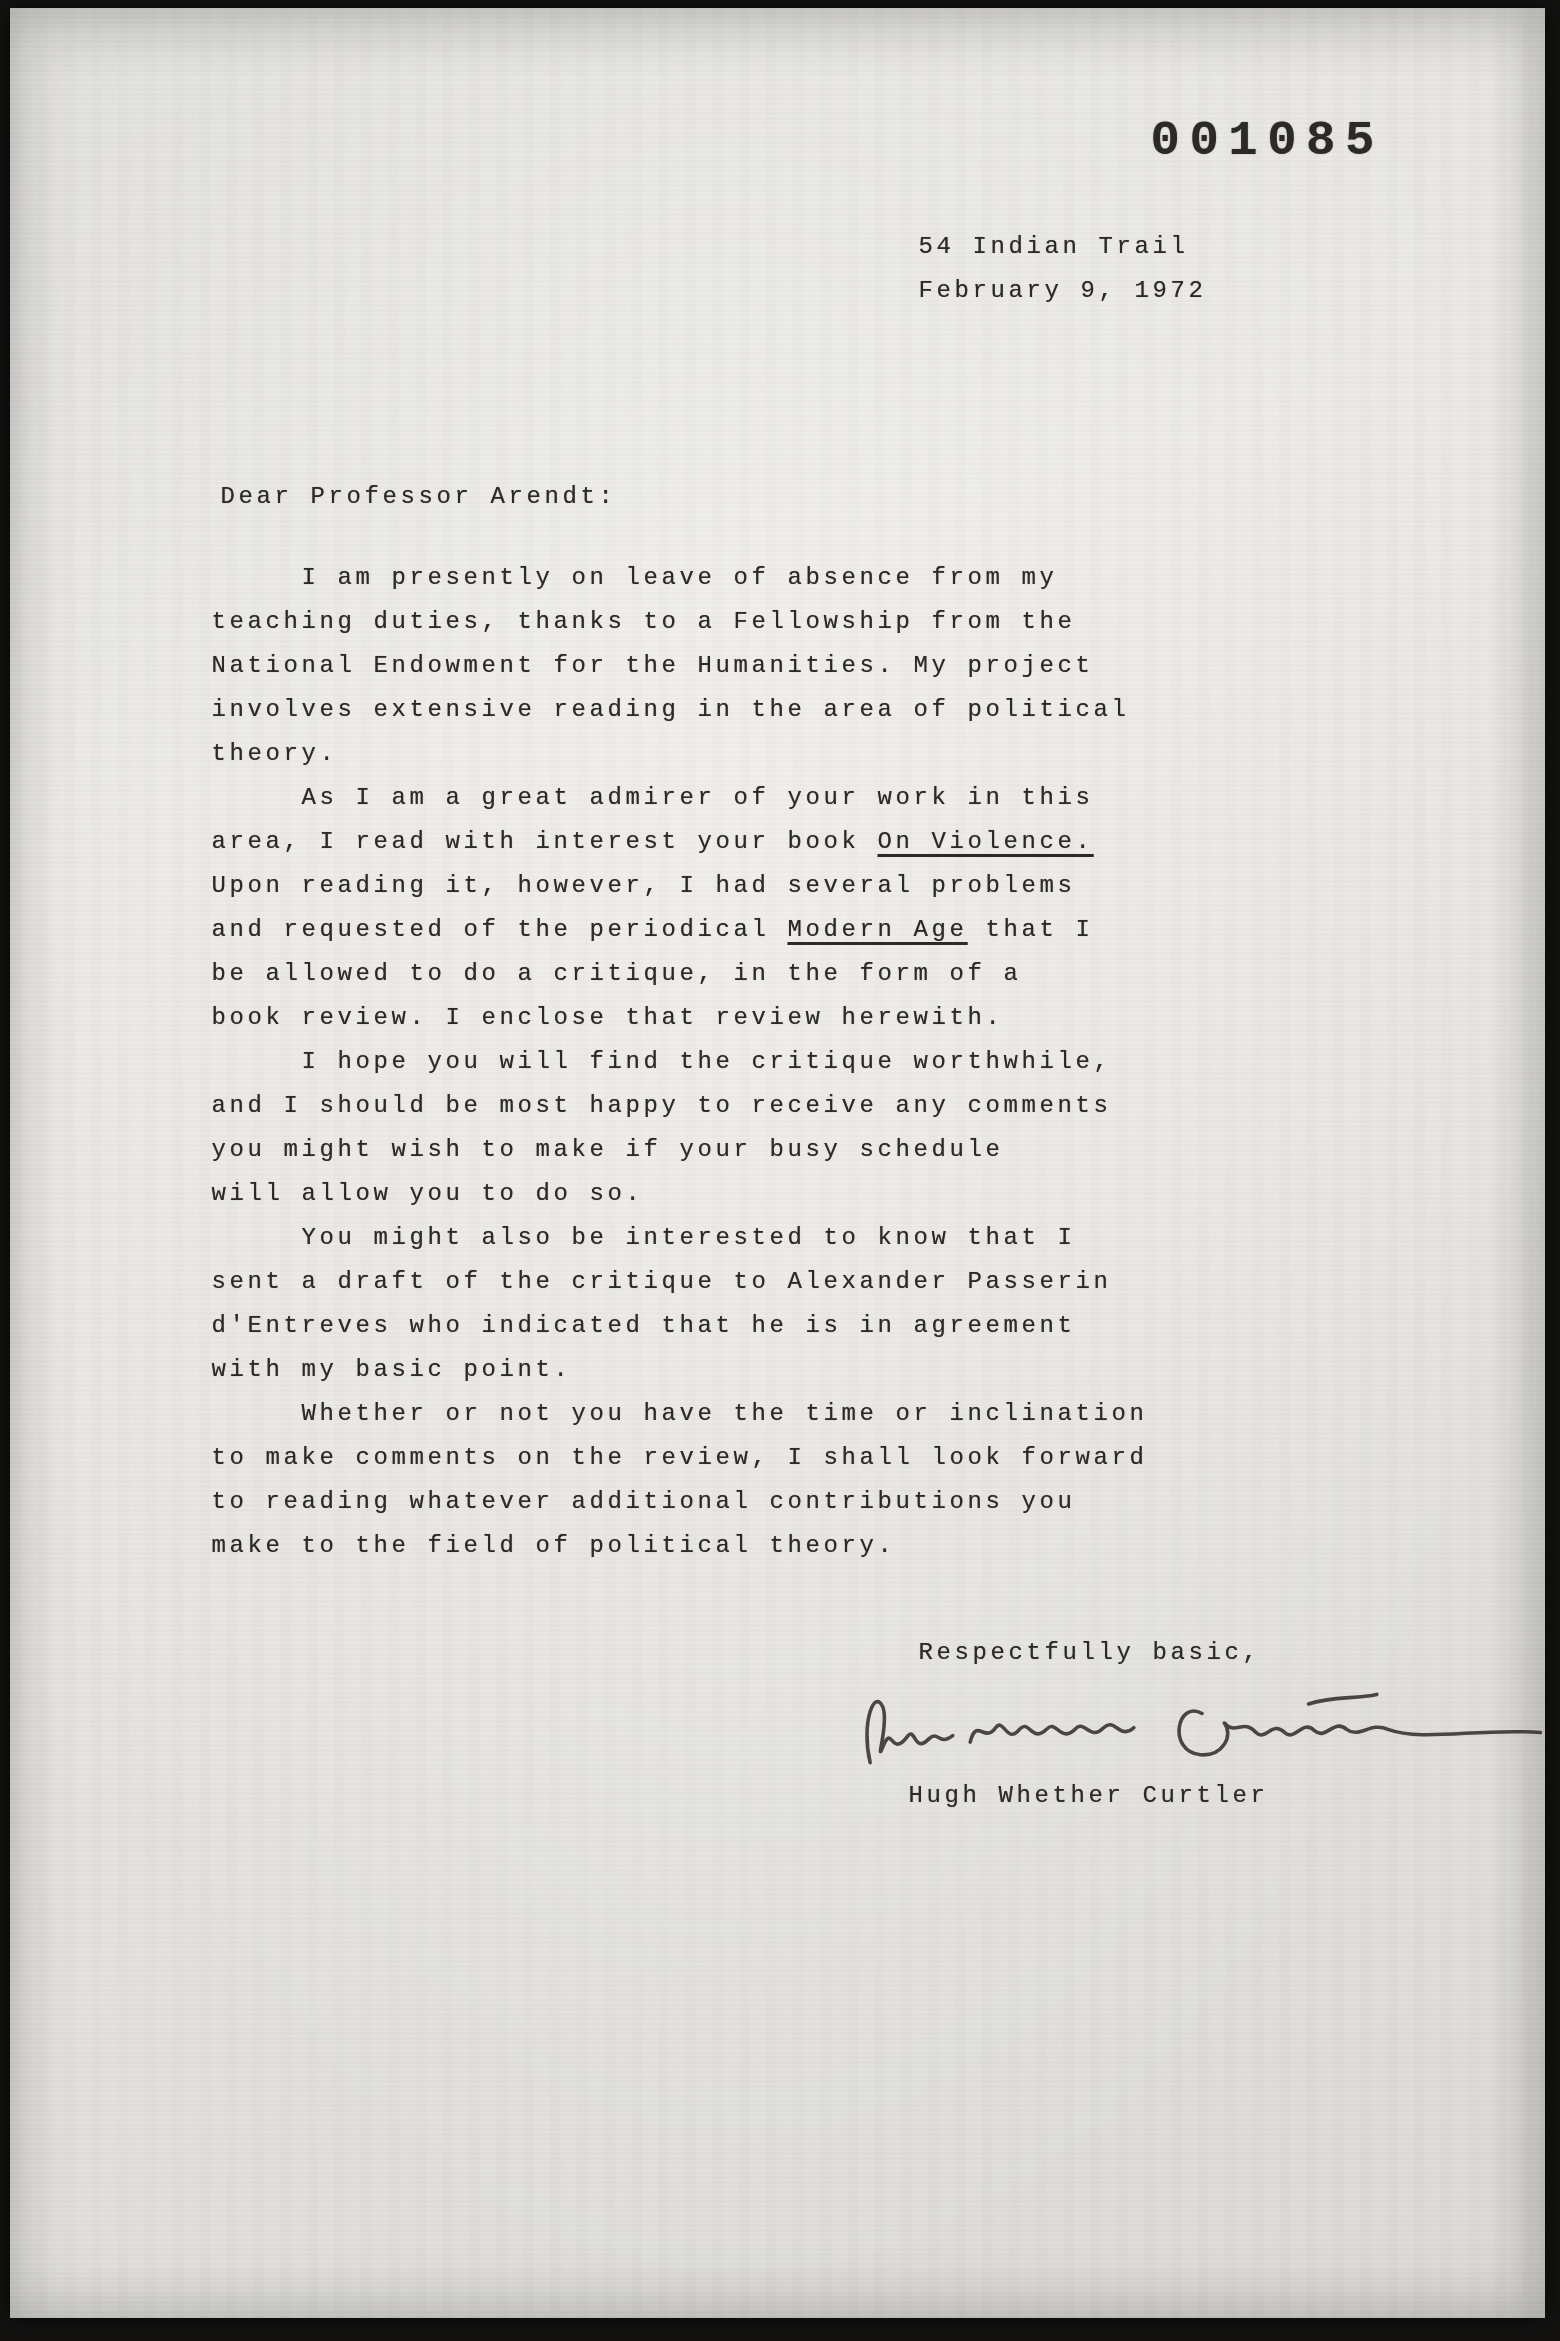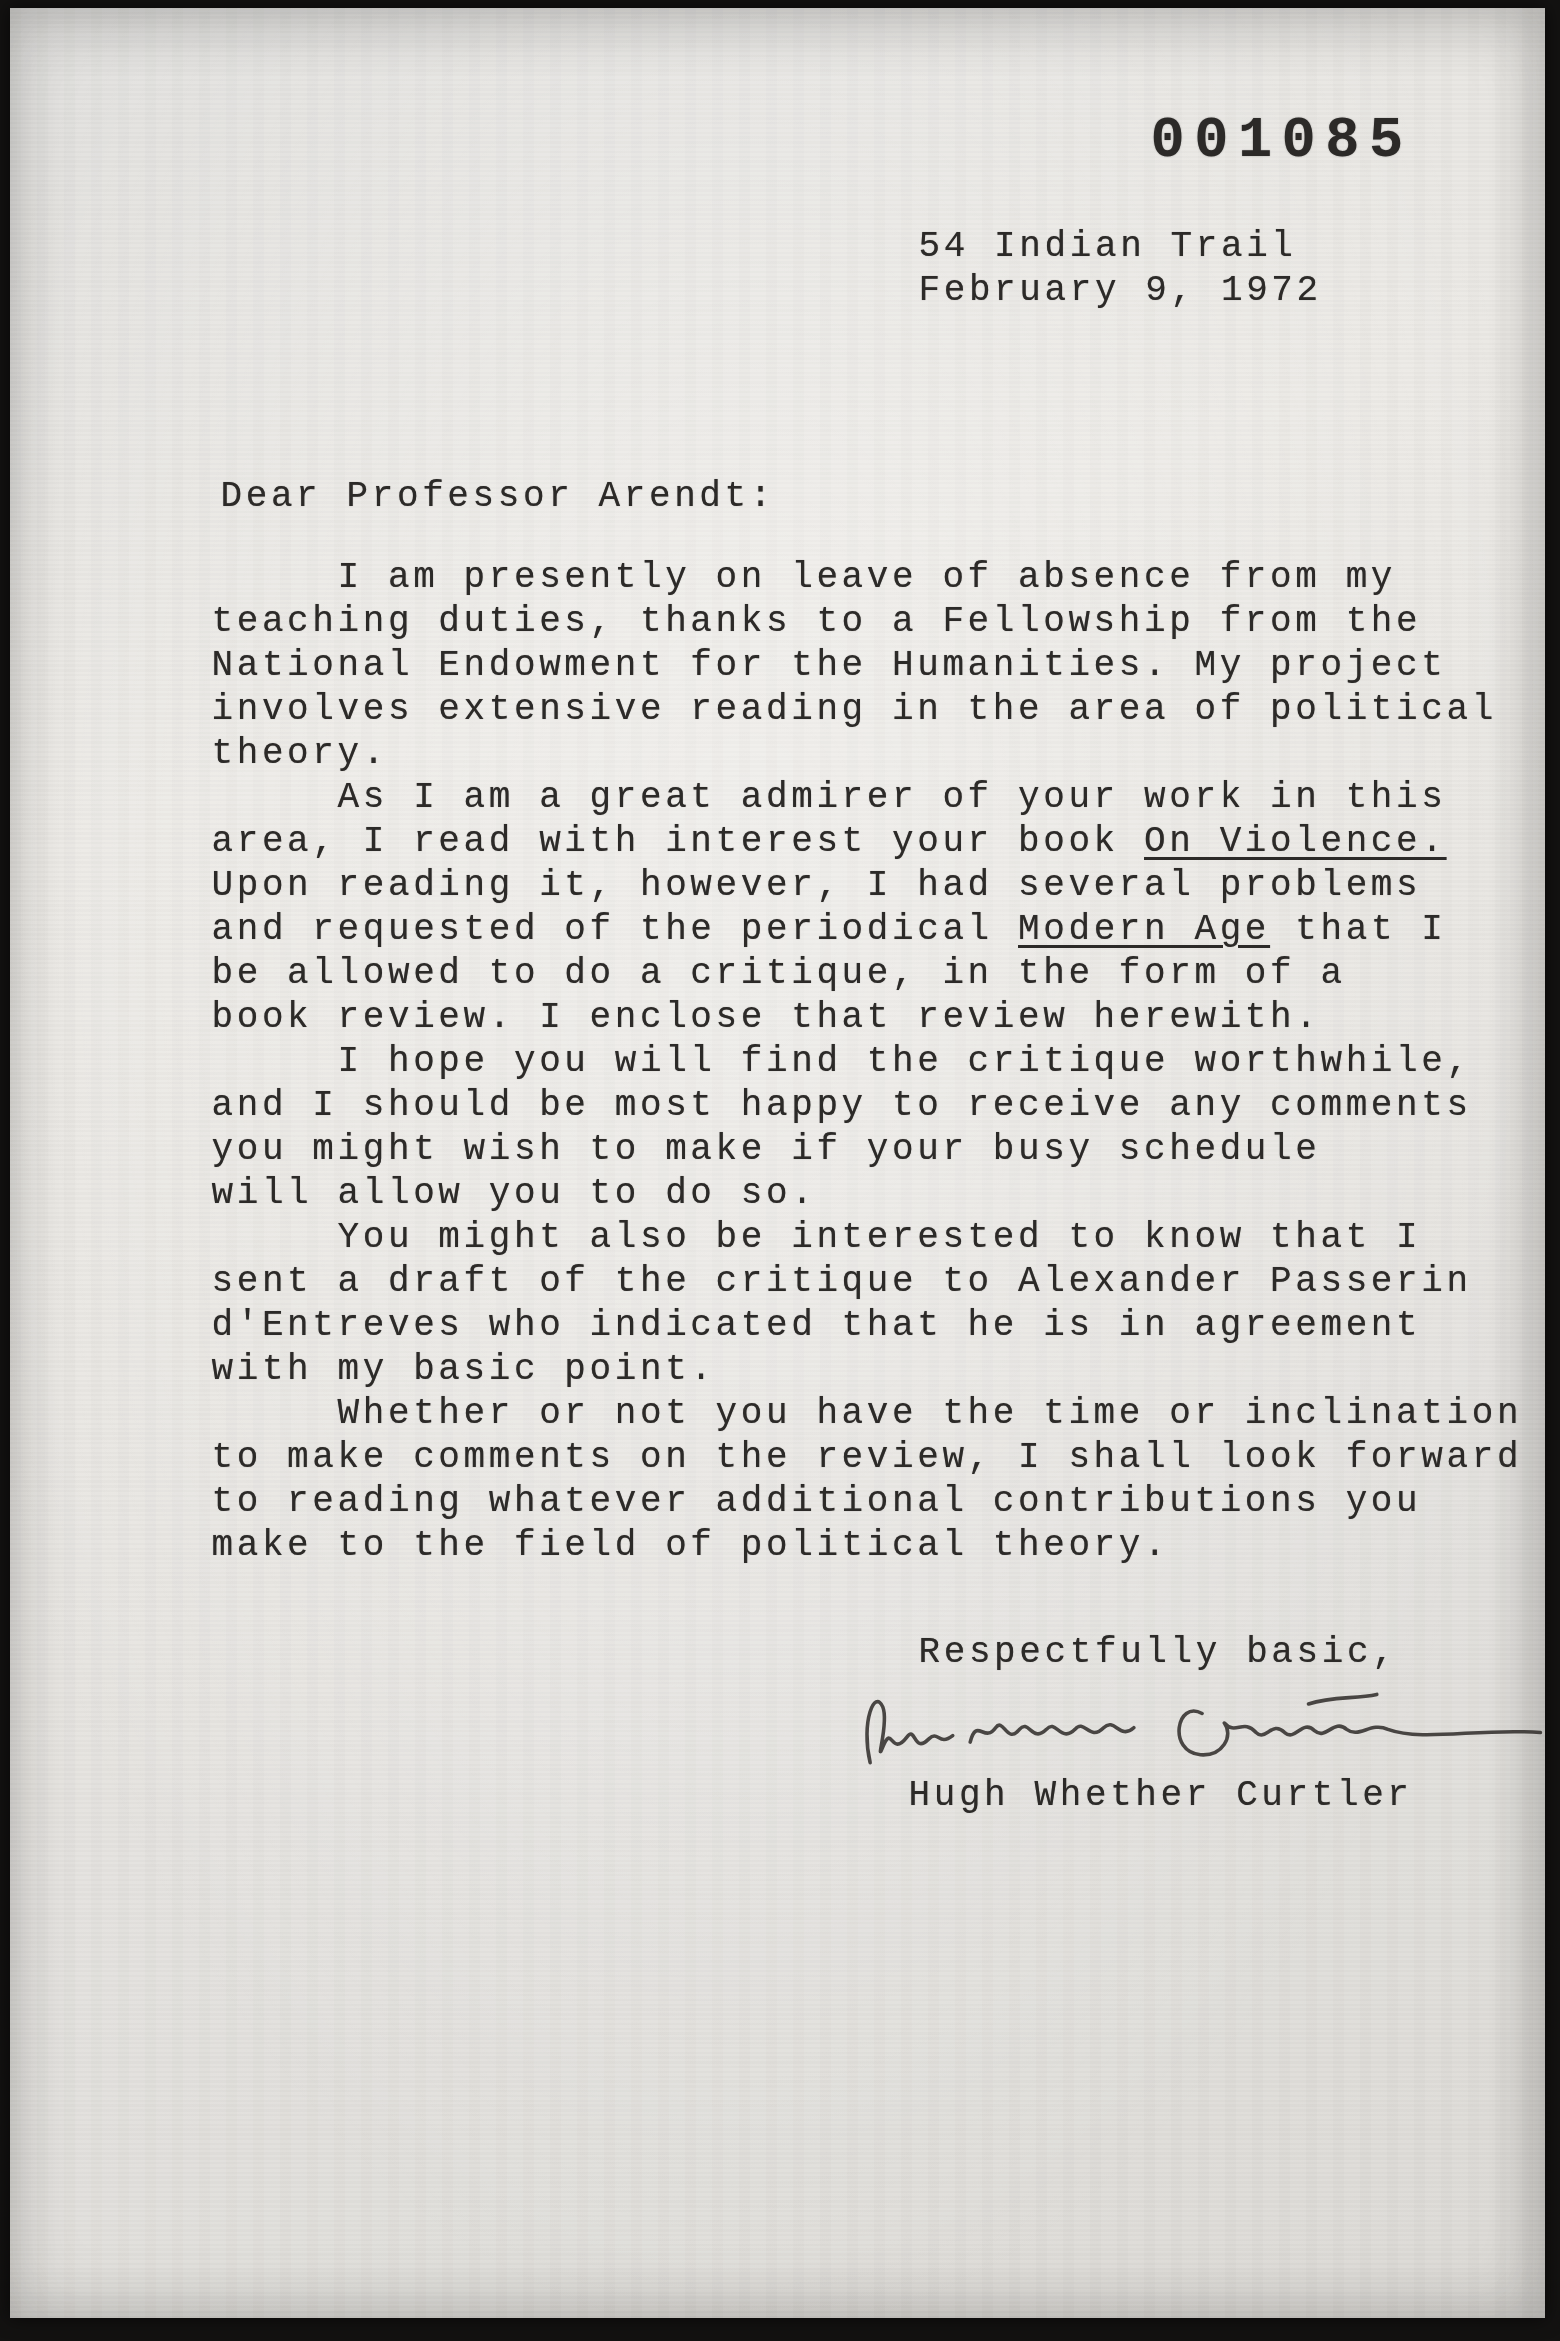--- a/index.html
+++ b/index.html
@@ -25,30 +25,30 @@
     box-shadow:
       inset 0 0 72px rgba(0,0,0,0.14),
       inset 0 22px 56px rgba(0,0,0,0.08),
       inset -16px -12.7px 48px rgba(0,0,0,0.07),
       0 0 17.5px rgba(0,0,0,0.65);
   }
 
   .type {
     position: absolute;
     color: #2c2a28;
-    font-size: 36px;
+    font-size: 24px;
     line-height: 44px;
     letter-spacing: 3.6px;
     white-space: pre;
     text-shadow: 0 0 0.8px rgba(44,42,40,0.55);
   }
 
   .stamp {
     left: 1141px; top: 111px;
-    font-size: 57px;
+    font-size: 49px;
     font-weight: bold;
     letter-spacing: 9.5px;
     color: #242220;
     text-shadow: 0 0 1.6px rgba(0,0,0,0.35);
   }
 
   .address    { left: 909px; top: 217px; }
   .salutation { left: 211px;  top: 467px; }
   .body       { left: 202px;  top: 548px; }
   .closing    { left: 909px; top: 1623px; }

